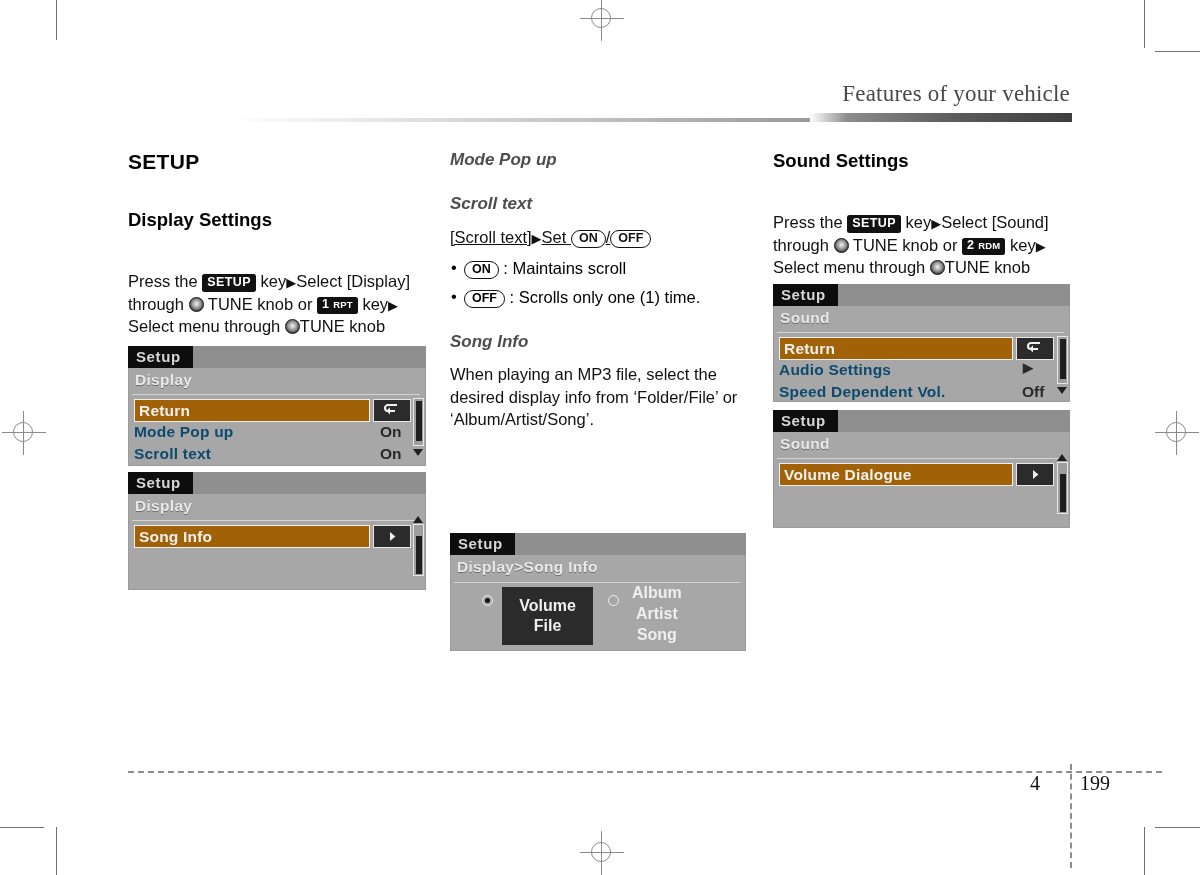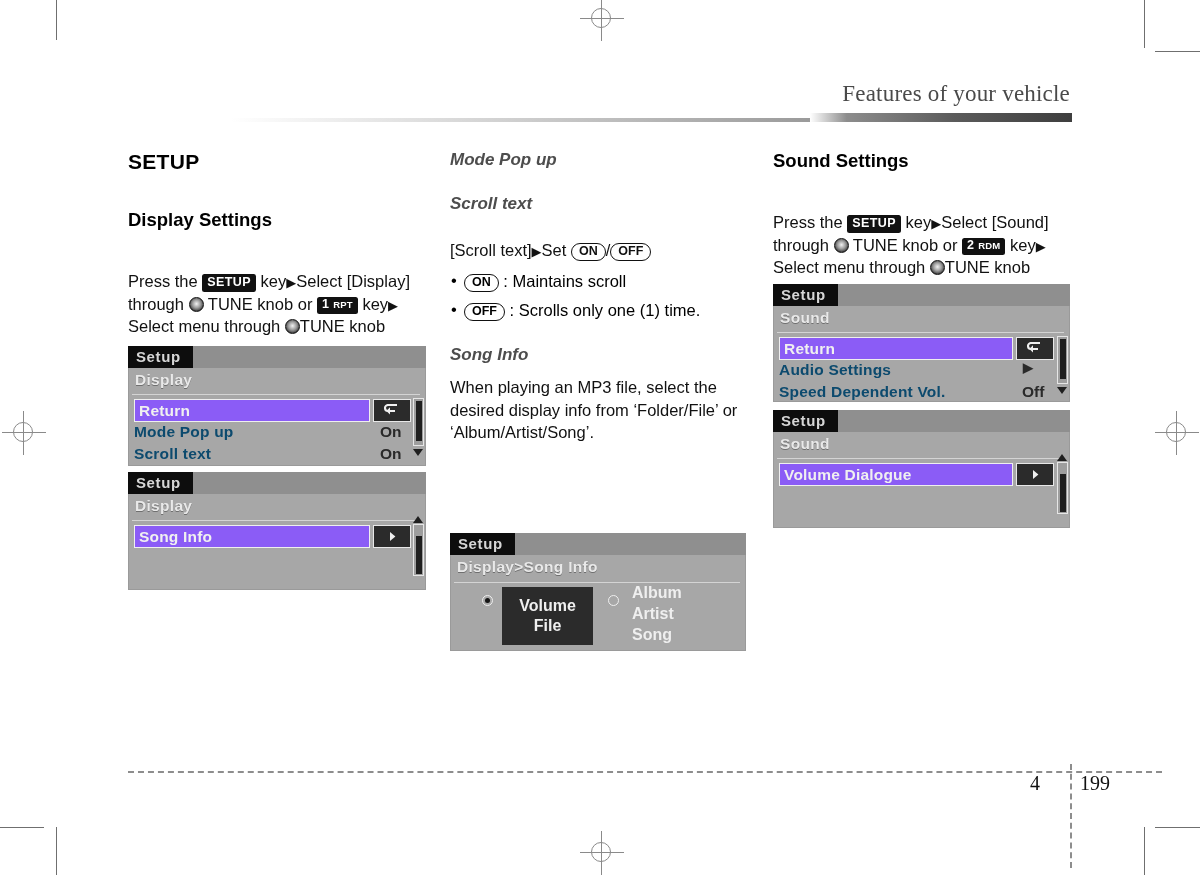--- a/index.html
+++ b/index.html
@@ -103,21 +103,21 @@
   .lcd .crumb{
     position:absolute;left:7px;color:#e9e9e9;font-size:15.5px;font-weight:bold;
     letter-spacing:.3px;text-shadow:0 1px 0 #6f6f6f;
   }
   .lcd .hr{position:absolute;left:4px;right:6px;height:1px;background:#d4d4d4;}
   .lcd .row{
     position:absolute;left:6px;font-size:15.5px;font-weight:bold;letter-spacing:.2px;
     color:#0c4a6e;white-space:nowrap;
   }
   .lcd .row.sel{
-    background:#8b5cf6;color:#f0f0f0;border:1px solid #efefef;
+    background:#a16207;color:#f0f0f0;border:1px solid #efefef;
     padding:0 4px;box-sizing:border-box;display:flex;align-items:center;
   }
   .lcd .val{position:absolute;font-size:15.5px;font-weight:bold;color:#2a2a2a;}
   .lcd .btnbox{
     position:absolute;background:#2b2b2b;border:1px solid #e8e8e8;
     display:flex;align-items:center;justify-content:center;color:#f0f0f0;
     box-sizing:border-box;
   }
   .lcd .sbar{position:absolute;border:1px solid #e6e6e6;background:#9e9e9e;box-sizing:border-box;}
   .lcd .sthumb{position:absolute;background:#1f1f1f;}
@@ -244,21 +244,21 @@
   </div>
 
   <div class="col col2">
 
     <h3 class="italic">Mode Pop up</h3>
 
 
 
     <h3 class="italic" style="margin-top:24px;">Scroll text</h3>
 
-    <p class="body" style="margin-top:24px;"><span>[Scroll text]</span><span class="tri">▶</span><span>Set </span><span class="pill">ON</span><span>/</span><span class="pill">OFF</span></p>
+    <p class="body" style="margin-top:11px;text-decoration:underline;"><span>[Scroll text]</span><span class="tri">▶</span><span>Set </span><span class="pill">ON</span><span>/</span><span class="pill">OFF</span></p>
 
     <p class="bullet" style="margin-top:9px;"><span class="pill">ON</span><span> : Maintains scroll</span></p>
 
     <p class="bullet" style="margin-top:6px;"><span class="pill">OFF</span><span> : Scrolls only one (1) time.</span></p>
 
     <h3 class="italic" style="margin-top:24px;">Song Info</h3>
     <p class="body" style="margin-top:11px;">When playing an MP3 file, select the desired display info from ‘Folder/File’ or ‘Album/Artist/Song’.</p>
 
     <div class="lcd" style="position:absolute;left:0;top:383px;width:296px;height:118px;">
       <div class="tabfill"></div>
@@ -266,21 +266,21 @@
       <div class="crumb" style="top:25px;">Display&gt;Song Info</div>
       <div class="hr" style="top:49px;"></div>
 
       <div class="radio on" style="left:32px;top:62px;"></div>
       <div class="optbox" style="left:52px;top:54px;width:91px;height:58px;">
         <span>Volume</span>
         <span>File</span>
       </div>
 
       <div class="radio" style="left:158px;top:62px;"></div>
-      <div class="optplain" style="left:182px;top:50px;">
+      <div class="optplain" style="left:182px;top:50px;text-align:center;">
         <div>Album</div>
         <div>Artist</div>
         <div>Song</div>
       </div>
     </div>
   </div>
 
   <div class="col col3">
 
     <h2 class="sub">Sound Settings</h2>

